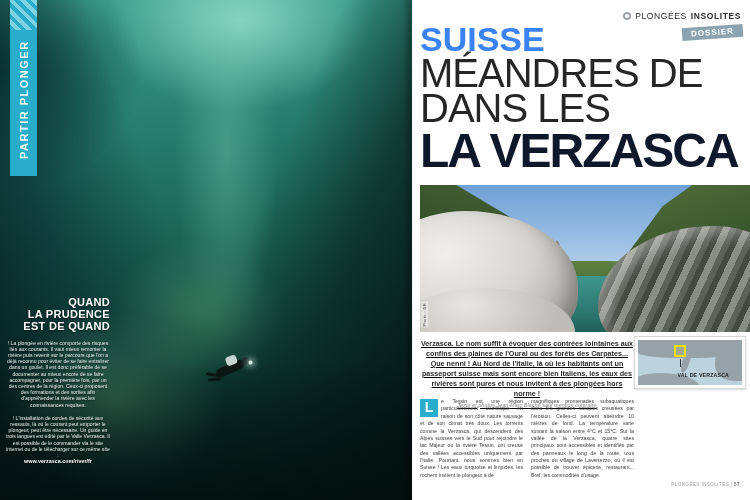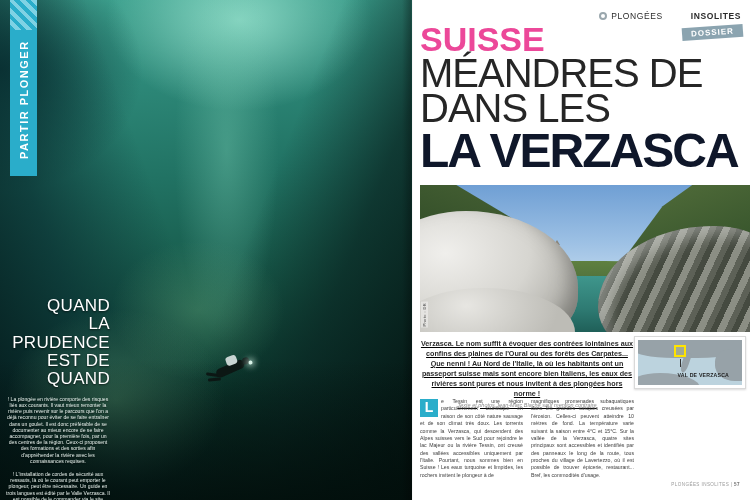--- a/index.html
+++ b/index.html
@@ -37,43 +37,43 @@
   .section-banner { position:absolute; left:10px; top:0; width:27px; height:176px; background:#2aadca; }
   .section-banner .stripes { position:absolute; left:0; top:0; width:100%; height:30px;
     background:repeating-linear-gradient(45deg, #2aadca 0 4px, #7fd2e4 4px 8px); }
   .section-banner .vtext { position:absolute; left:0; top:30px; width:27px; height:140px;
     writing-mode:vertical-rl; transform:rotate(180deg);
     color:#fff; font-weight:bold; font-size:11px; letter-spacing:1.5px;
     display:flex; align-items:center; justify-content:center; }
 
   
   .safety { position:absolute; left:6px; top:297px; width:104px; color:#fff; }
-  .safety .head { text-align:right; font-weight:normal; font-size:17px; line-height:1.08; letter-spacing:0.3px;
+  .safety .head { text-align:right; font-weight:bold; font-size:11px; line-height:1.08; letter-spacing:0.3px;
     text-shadow:0 1px 2px rgba(0,0,0,.6); margin-bottom:7px; }
   .safety .head span { display:block; }
   .safety p { font-size:5.1px; line-height:1.22; text-align:center; color:#eaf4ef; margin-bottom:7px;
     text-shadow:0 1px 1px rgba(0,0,0,.5); }
   .safety .url { display:block; font-weight:bold; font-size:5.4px; color:#fff; }
 
   
   .fold { position:absolute; left:402px; top:0; width:18px; height:500px; z-index:5;
     background:linear-gradient(90deg, rgba(0,0,0,0) 0%, rgba(0,0,0,0.25) 48%, rgba(255,255,255,0) 60%); }
 
   
   .right-page { position:absolute; left:412px; top:0; width:338px; height:426px; background:#fff; }
 
   .rubric { position:absolute; top:11px; right:9px; display:flex; align-items:center; gap:4px;
     font-size:8.5px; color:#2b2b2b; letter-spacing:0.6px; }
   .ring { width:8px; height:8px; border:2px solid #9aa7ad; border-radius:50%; }
-  .rubric b { font-weight:bold;margin-left:24px; }
+  .rubric b { font-weight:bold; }
   .badge { position:absolute; top:26px; right:7px; background:#8ba4b0; color:#fff; font-weight:bold;
     font-size:8px; letter-spacing:1px; padding:2px 9px; transform:rotate(-4deg); }
 
   .title-block { position:absolute; left:8px; top:22px; width:330px; }
-  .t-kicker { font-size:34px; font-weight:bold; color:#ec4899; letter-spacing:0px; line-height:34px; }
+  .t-kicker { font-size:34px; font-weight:bold; color:#3b82f6; letter-spacing:0px; line-height:34px; }
   .t-dark { font-size:40px; font-weight:normal; color:#262626; letter-spacing:-1px; line-height:35px; }
   .t-accent { font-size:48px; font-weight:bold; color:#0f172a; letter-spacing:-2px; line-height:46px; margin-top:2px; }
 
   
   .landscape { position:absolute; left:8px; top:185px; width:330px; height:147px; overflow:hidden; background:#9fc0e2; }
   .ls-sky { position:absolute; inset:0; background:linear-gradient(180deg,#6f9fd4 0%,#9cc0e4 55%,#c6dcef 100%); height:70%; }
   .ls-mtn1 { position:absolute; left:-10%; top:0; width:70%; height:78%; background:linear-gradient(200deg,#4a6436 10%,#2e4a26 70%);
     clip-path:polygon(0 0, 30% 0, 55% 30%, 75% 70%, 60% 100%, 0 100%); }
   .ls-mtn2 { position:absolute; right:-5%; top:0; width:75%; height:80%; background:linear-gradient(160deg,#55703c 15%,#33512a 75%);
     clip-path:polygon(70% 0, 100% 0, 100% 100%, 30% 100%, 45% 55%, 58% 18%); }

